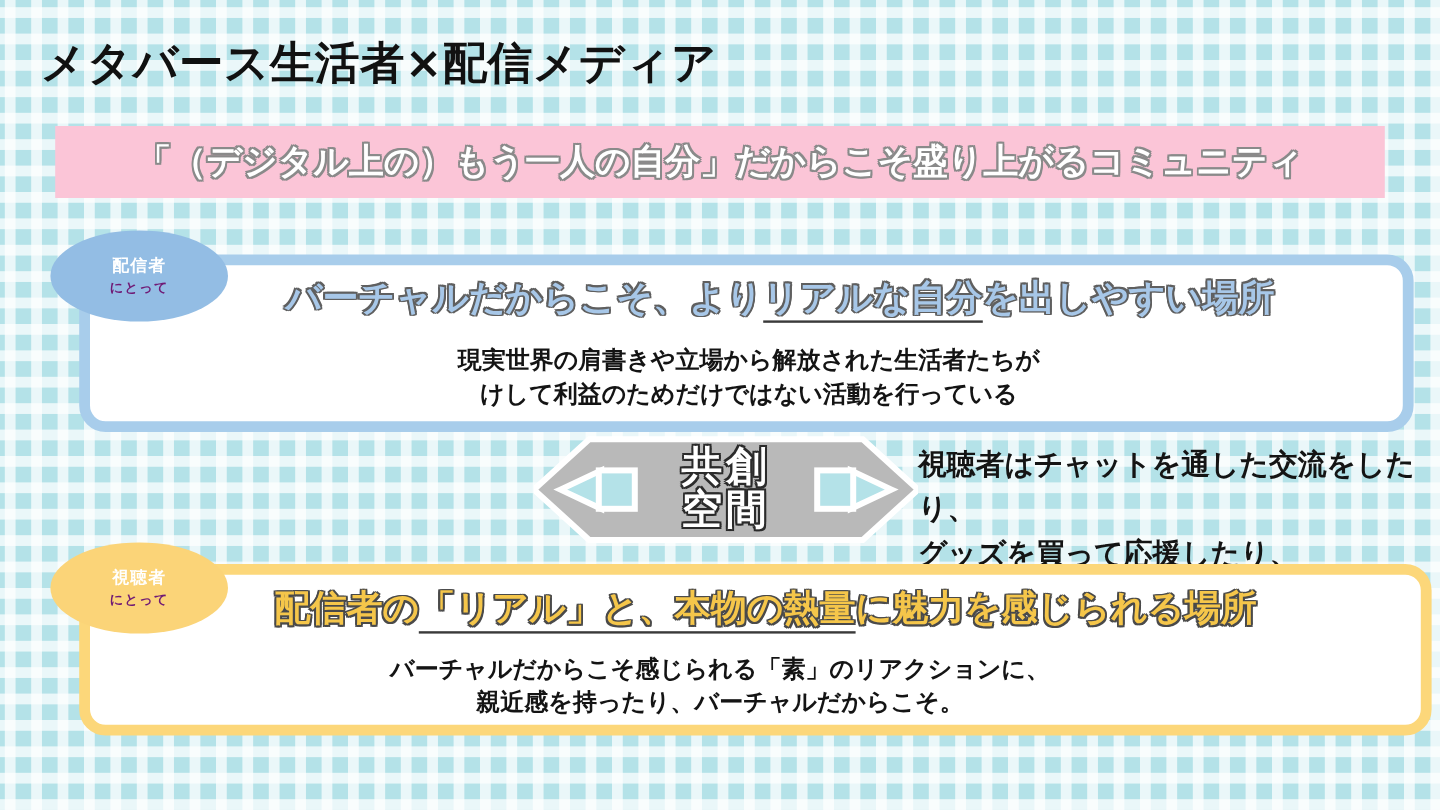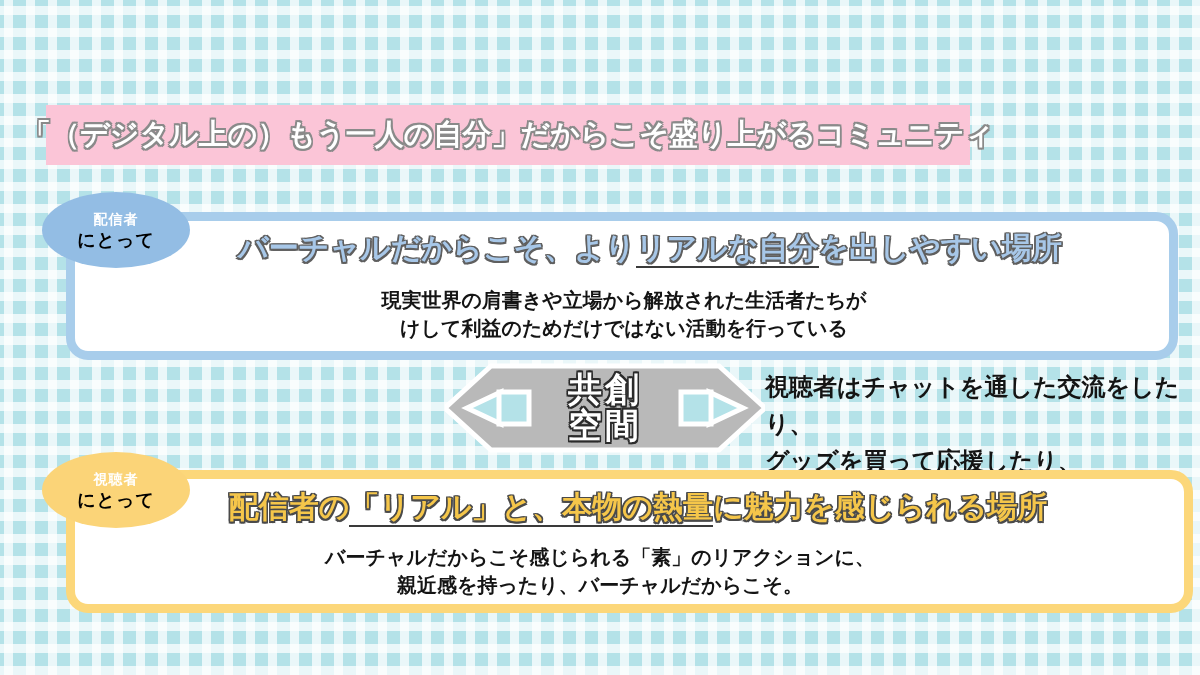--- a/index.html
+++ b/index.html
@@ -43,21 +43,21 @@
     color: #111111;
     letter-spacing: 0.5px;
     white-space: nowrap;
   }
 
   
   .banner {
     position: absolute;
     left: 46px;
     top: 105px;
-    width: 924px;
+    width: 1108px;
     height: 60px;
     background: #fbc5d7;
     display: flex;
     align-items: center;
     justify-content: center;
   }
   .banner-text {
     font-size: 29px;
     font-weight: 700;
     color: #ffffff;
@@ -105,23 +105,23 @@
   .badge.blue  { left: 42px; top: 192px; background: #93bde4; }
   .badge.yellow{ left: 42px; top: 452px; background: #fbd478; }
   .badge-main {
     font-size: 14px;
     font-weight: 700;
     color: #ffffff;
     letter-spacing: 1px;
   }
   .badge-sub {
     margin-top: 5px;
-    font-size: 18px;
-    font-weight: 700;
-    color: #000000;
+    font-size: 11px;
+    font-weight: 700;
+    color: #701a75;
     letter-spacing: 1px;
   }
 
   
   .headline {
     position: absolute;
     left: 0;
     width: 1200px;
     text-align: center;
     font-size: 30px;
@@ -207,20 +207,21 @@
     color: #141414;
     line-height: 1.55;
     white-space: pre-line;
   }
 </style>
 </head>
 <body>
 
 <div id="slide">
 
+  <div class="title">メタバース生活者×配信メディア</div>
 
   <div class="banner">
     <span class="banner-text">「（デジタル上の）もう一人の自分」だからこそ盛り上がるコミュニティ</span>
   </div>
 
   <div class="panel blue"></div>
 
   <div class="badge blue">
     <span class="badge-main">配信者</span>
     <span class="badge-sub">にとって</span>

